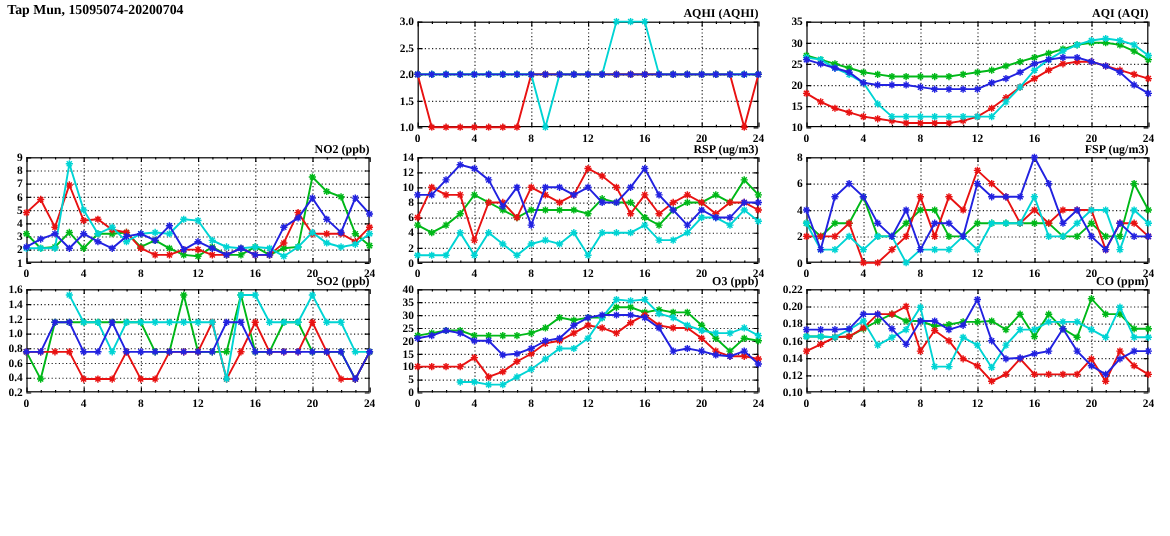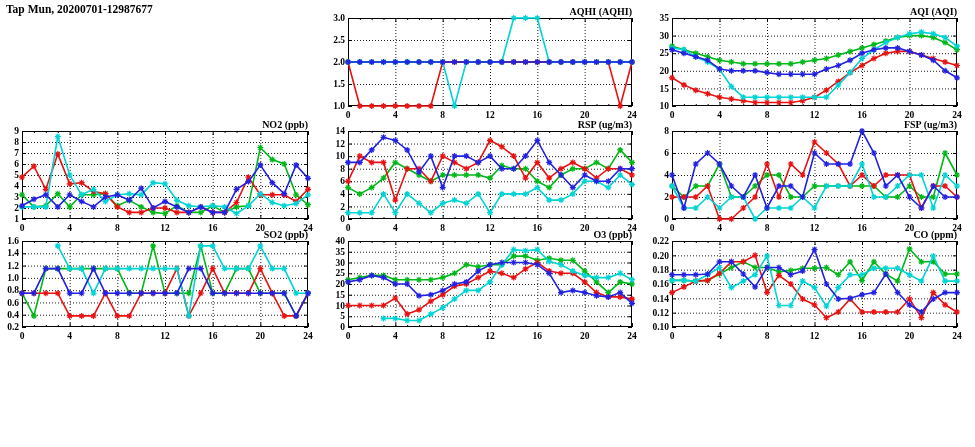--- a/index.html
+++ b/index.html
@@ -7,21 +7,21 @@
           font-family:"Liberation Serif","DejaVu Serif",serif;}
   #page-title{position:absolute;left:6px;top:3px;font-size:11.5px;font-weight:bold;color:#000;}
   .chart{position:absolute;}
   .chart svg{display:block;}
   text{font-family:"Liberation Serif","DejaVu Serif",serif;font-weight:bold;fill:#000;}
 </style>
 </head>
 <body>
 
 <div id="screen">
-  <div id="page-title">Tap Mun, 20200701-12987677</div>
+  <div id="page-title">Tap Mun, 15095074-20200704</div>
 
   <div class="chart" style="left:322px;top:4px;width:324px;height:120px;">
       <svg width="324" height="120">
         <line x1="26" y1="80.5" x2="310" y2="80.5" stroke="#222" stroke-width="1" stroke-dasharray="1,2"></line>
         <line x1="26" y1="58.5" x2="310" y2="58.5" stroke="#222" stroke-width="1" stroke-dasharray="1,2"></line>
         <line x1="26" y1="36.5" x2="310" y2="36.5" stroke="#222" stroke-width="1" stroke-dasharray="1,2"></line>
         <line x1="73.83333333333333" y1="14" x2="73.83333333333333" y2="102" stroke="#222" stroke-width="1" stroke-dasharray="1,2"></line>
         <line x1="121.16666666666666" y1="14" x2="121.16666666666666" y2="102" stroke="#222" stroke-width="1" stroke-dasharray="1,2"></line>
         <line x1="168.5" y1="14" x2="168.5" y2="102" stroke="#222" stroke-width="1" stroke-dasharray="1,2"></line>
         <line x1="215.83333333333331" y1="14" x2="215.83333333333331" y2="102" stroke="#222" stroke-width="1" stroke-dasharray="1,2"></line>

